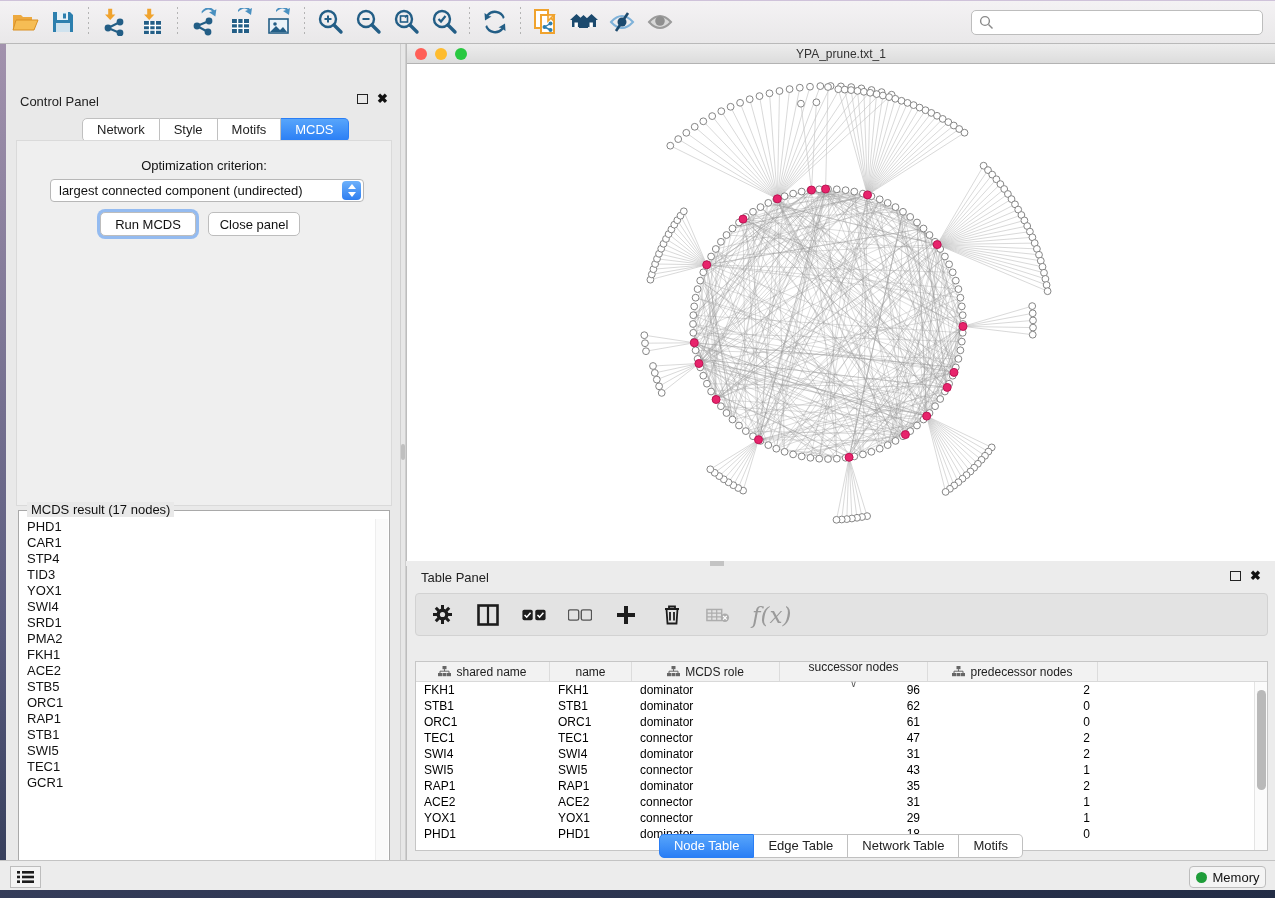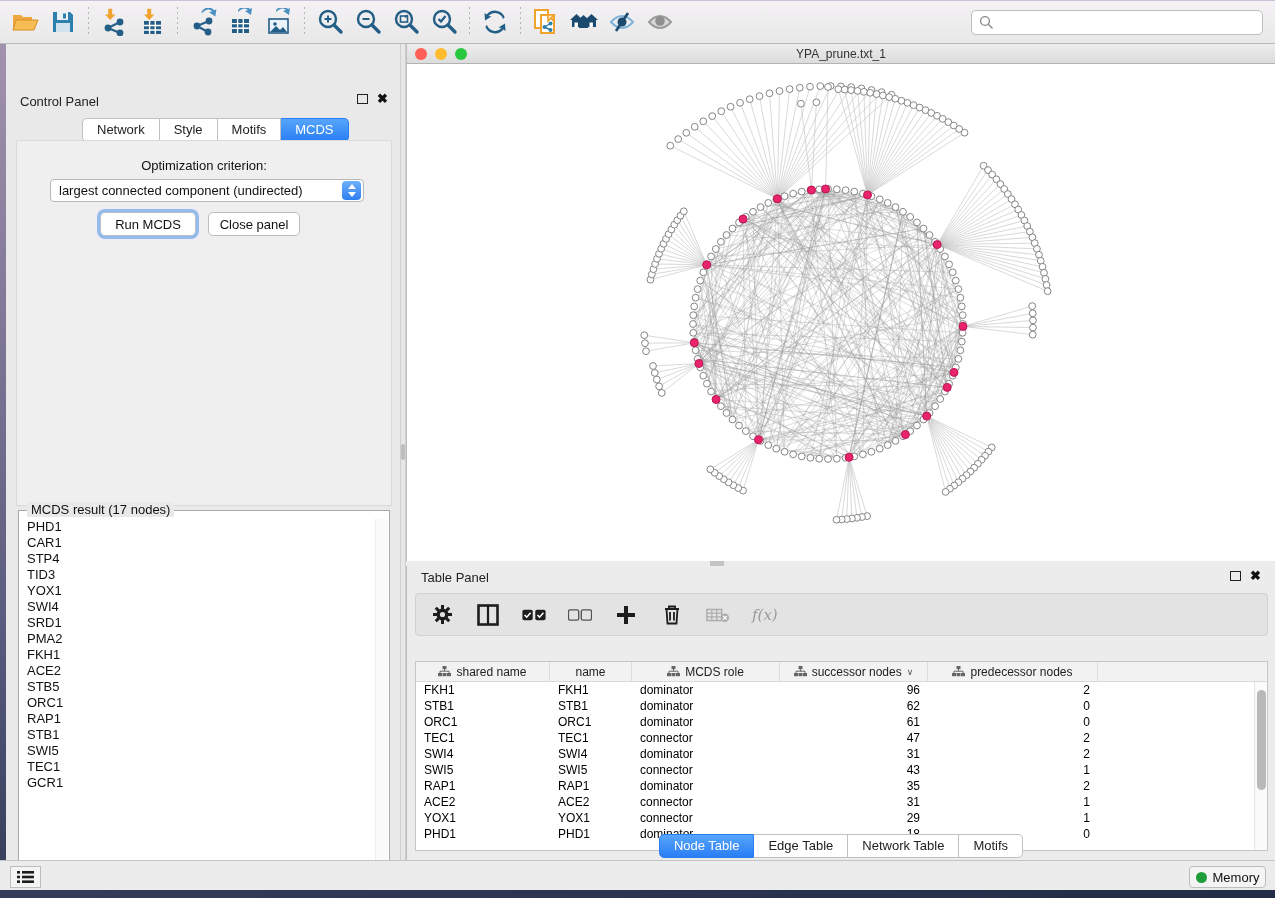--- a/index.html
+++ b/index.html
@@ -81,21 +81,21 @@
   #nv-title { position:absolute; left:0; width:100%; text-align:center; font-size:12px; color:#333; }
   #network-canvas { position:absolute; left:0; top:20px; }
 
   
   #table-panel { left:406px; top:566px; width:869px; height:294px; background:#ececec; border-left:1px solid #bdbdbd;padding-left:16px; }
   #tp-title { position:absolute; left:14px; top:4px; font-size:13px; color:#222; }
   #tp-controls { position:absolute; right:14px; top:5px; display:flex; gap:9px; align-items:center; }
   #tp-toolbar { position:absolute; left:8px; top:27px; width:853px; height:43px; background:#e3e3e3;
     border:1px solid #d2d2d2; border-radius:4px; display:flex; align-items:center; padding-left:14px; gap:22px; }
   .tpi { width:24px; height:24px; display:flex; align-items:center; justify-content:center; }
-  #fx-label { font-family:"DejaVu Serif", serif; font-style:italic; font-size:15px; color:#9a9a9a; }
+  #fx-label { font-family:"DejaVu Serif", serif; font-style:italic; font-size:23px; color:#9a9a9a; }
 
   #node-table { position:absolute; left:8px; top:74px; width:853px; height:190px; background:#fff; border:1px solid #c6c6c6;margin-top:21px; }
   #nt-header { position:absolute; left:0; top:0; right:0; height:20px; background:#f2f2f2; display:flex;
     border-bottom:1px solid #d9d9d9; }
   .nt-col { display:flex; align-items:center; justify-content:center; gap:5px; border-right:1px solid #dcdcdc;
     font-size:12px; color:#222; height:100%; }
   .sort-chev { font-size:9px; color:#555; }
   #nt-body { position:absolute; left:0; top:20px; right:13px; bottom:0; overflow:hidden; }
   .nt-row { display:flex; height:16px; align-items:center; }
   .nt-cell { font-size:12px; color:#000; padding:0 8px; white-space:nowrap; overflow:hidden; }
@@ -1158,21 +1158,21 @@
             <g fill="#666">
               <rect x="4.5" y="0" width="4" height="3.2"></rect>
               <rect x="0" y="7" width="4" height="3.2"></rect>
               <rect x="4.5" y="7" width="4" height="3.2"></rect>
               <rect x="9" y="7" width="4" height="3.2"></rect>
               <path d="M6.5 3.2 v2 M2 7 v-1.8 h9 V7" stroke="#666" fill="none"></path>
             </g>
           </svg>
           <span>MCDS role</span>
         </div>
-        <div class="nt-col" style="width: 148px;">
+        <div class="nt-col" style="width: 148px; flex-direction: column;">
           <svg width="13" height="11" viewBox="0 0 13 11">
             <g fill="#666">
               <rect x="4.5" y="0" width="4" height="3.2"></rect>
               <rect x="0" y="7" width="4" height="3.2"></rect>
               <rect x="4.5" y="7" width="4" height="3.2"></rect>
               <rect x="9" y="7" width="4" height="3.2"></rect>
               <path d="M6.5 3.2 v2 M2 7 v-1.8 h9 V7" stroke="#666" fill="none"></path>
             </g>
           </svg>
           <span>successor nodes</span>

